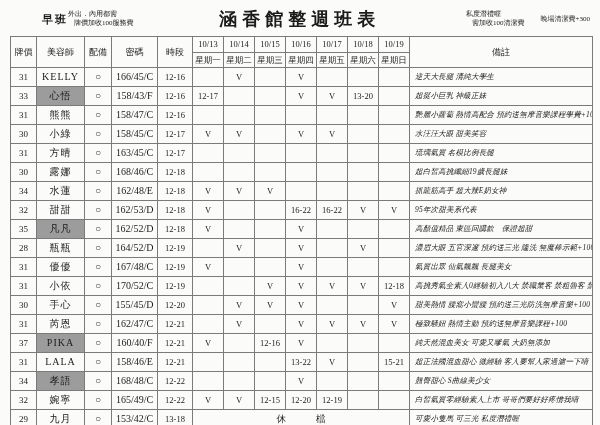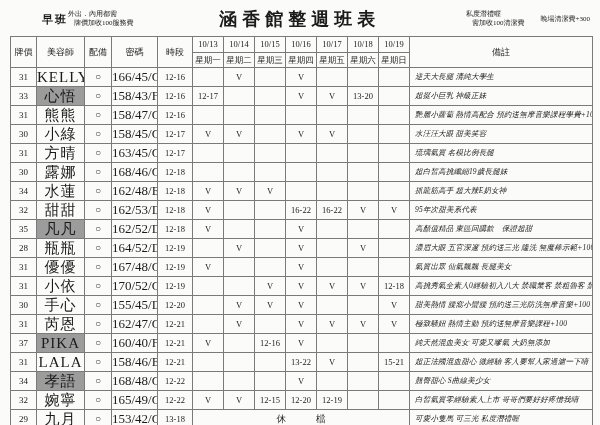--- a/index.html
+++ b/index.html
@@ -40,24 +40,24 @@
     border:1px solid var(--border);
     padding:0;text-align:center;vertical-align:middle;
     overflow:hidden;white-space:nowrap;
     font-weight:normal;
   }
   thead th{height:30px;font-size:9px;}
   thead th .d{display:block;border-bottom:1px solid var(--border);line-height:15px;height:15px;font-size:8.5px;}
   thead th .w{display:block;line-height:14px;height:14px;font-size:8.5px;}
   tbody td{height:18px;line-height:18px;}
   .c-price{font-size:9px;}
-  .c-name{font-size:15px;letter-spacing:1px;}
+  .c-name{font-size:10px;letter-spacing:1px;}
   .hl{background:var(--hl);}
   .c-equip{font-size:10px;color:#3a3a3a;}
-  .c-code{font-size:13px;}
+  .c-code{font-size:10px;}
   .c-slot{font-size:8.5px;}
   .c-day{font-size:8.5px;}
   .c-merged{font-size:9.5px;}
   .c-merged .rest-wrap{display:flex;justify-content:center;gap:30px;}
   .c-note{
     text-align:left;padding-left:5px;font-size:7.5px;letter-spacing:0.2px;font-style:italic;
   }
 </style>
 </head>
 <body>

